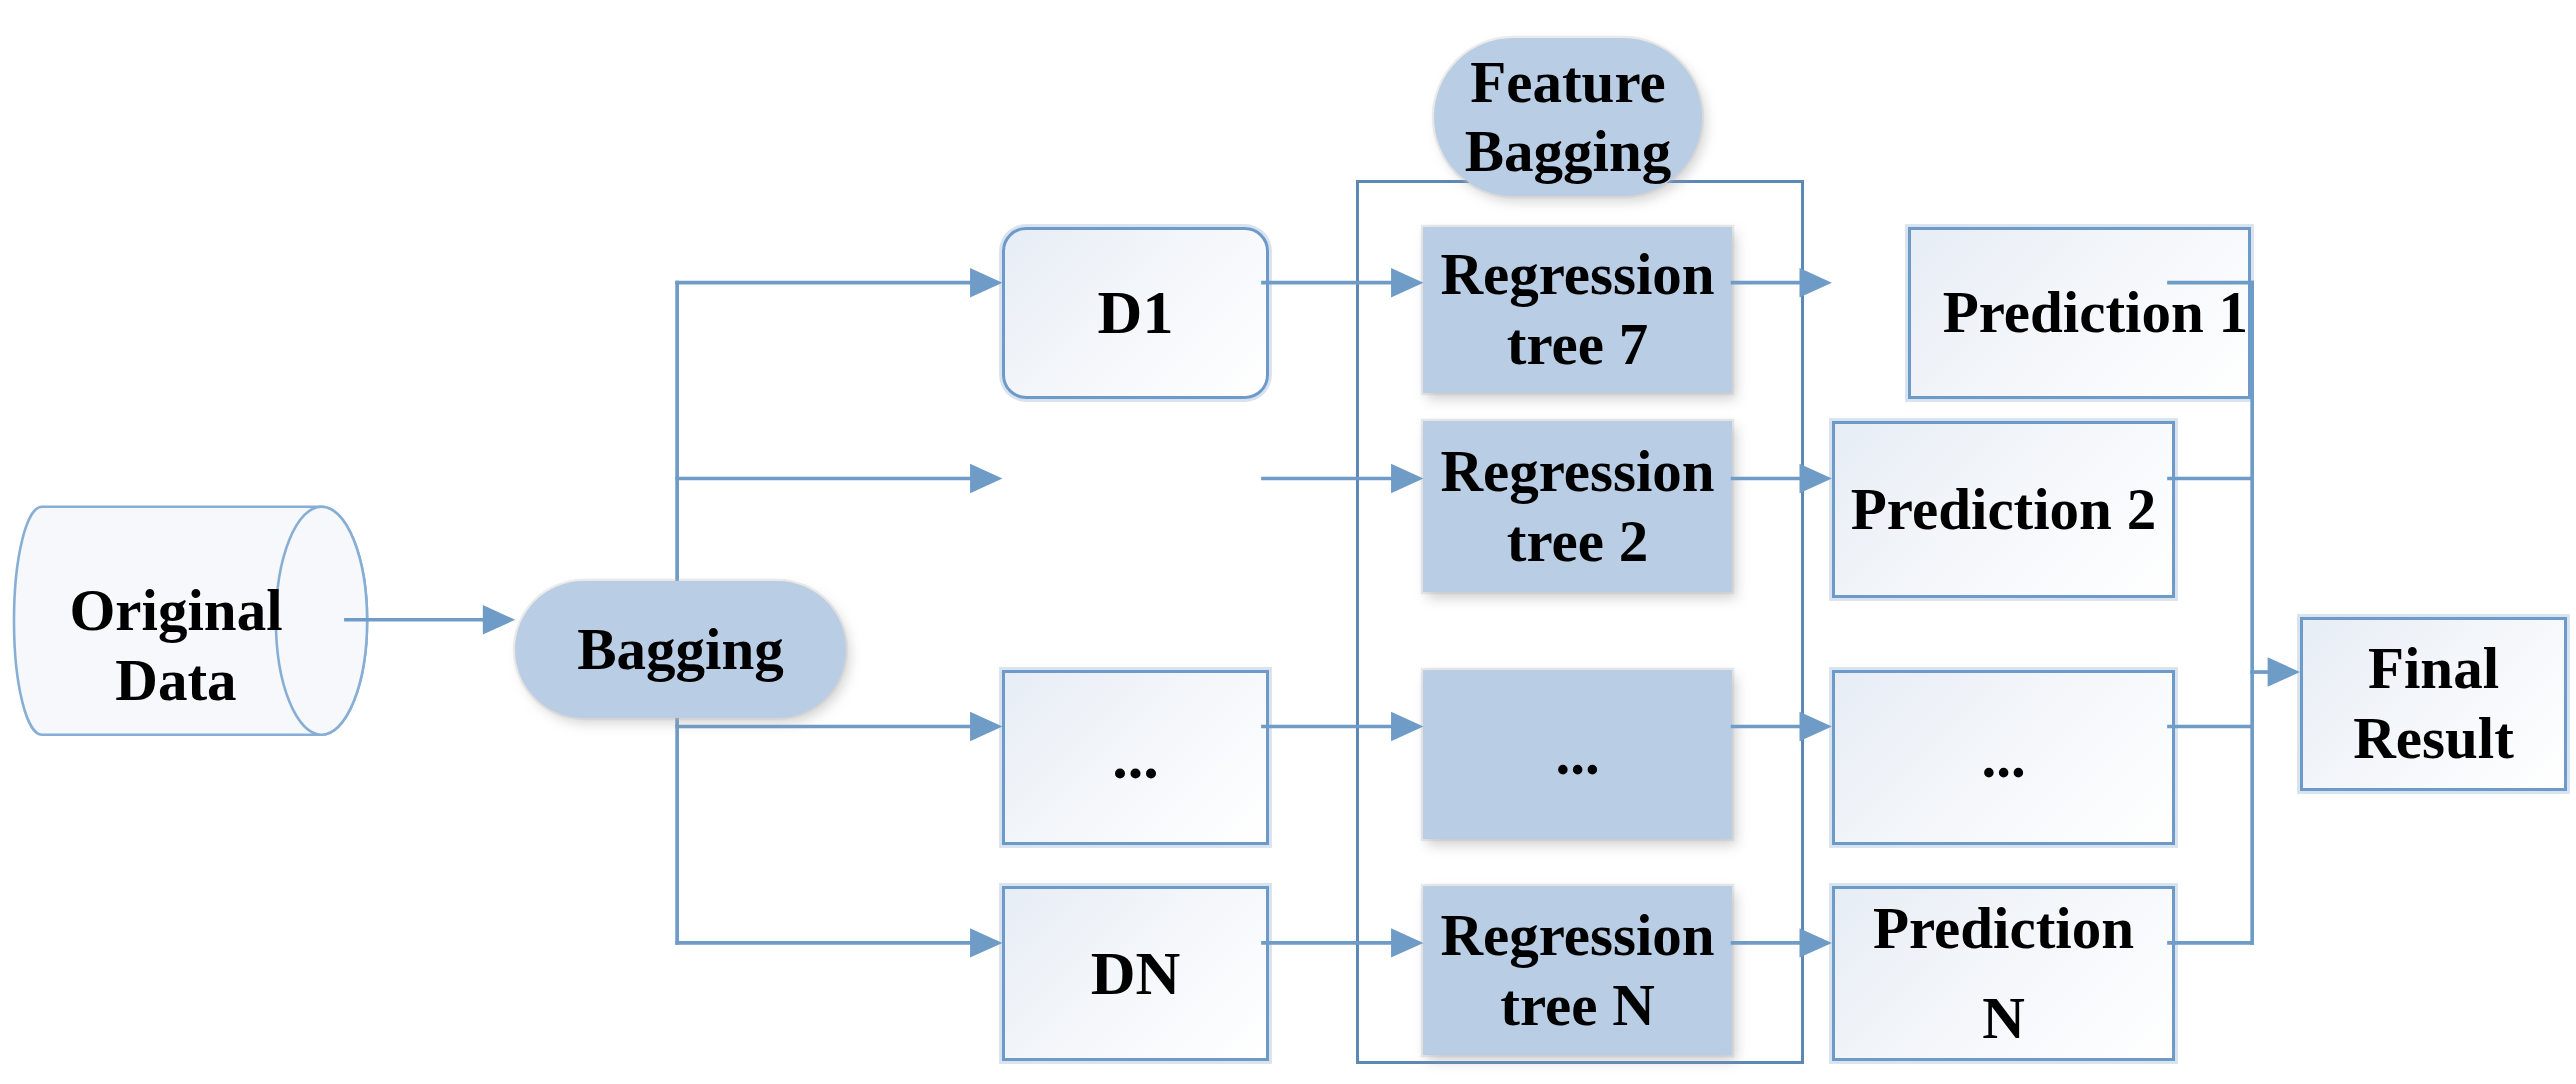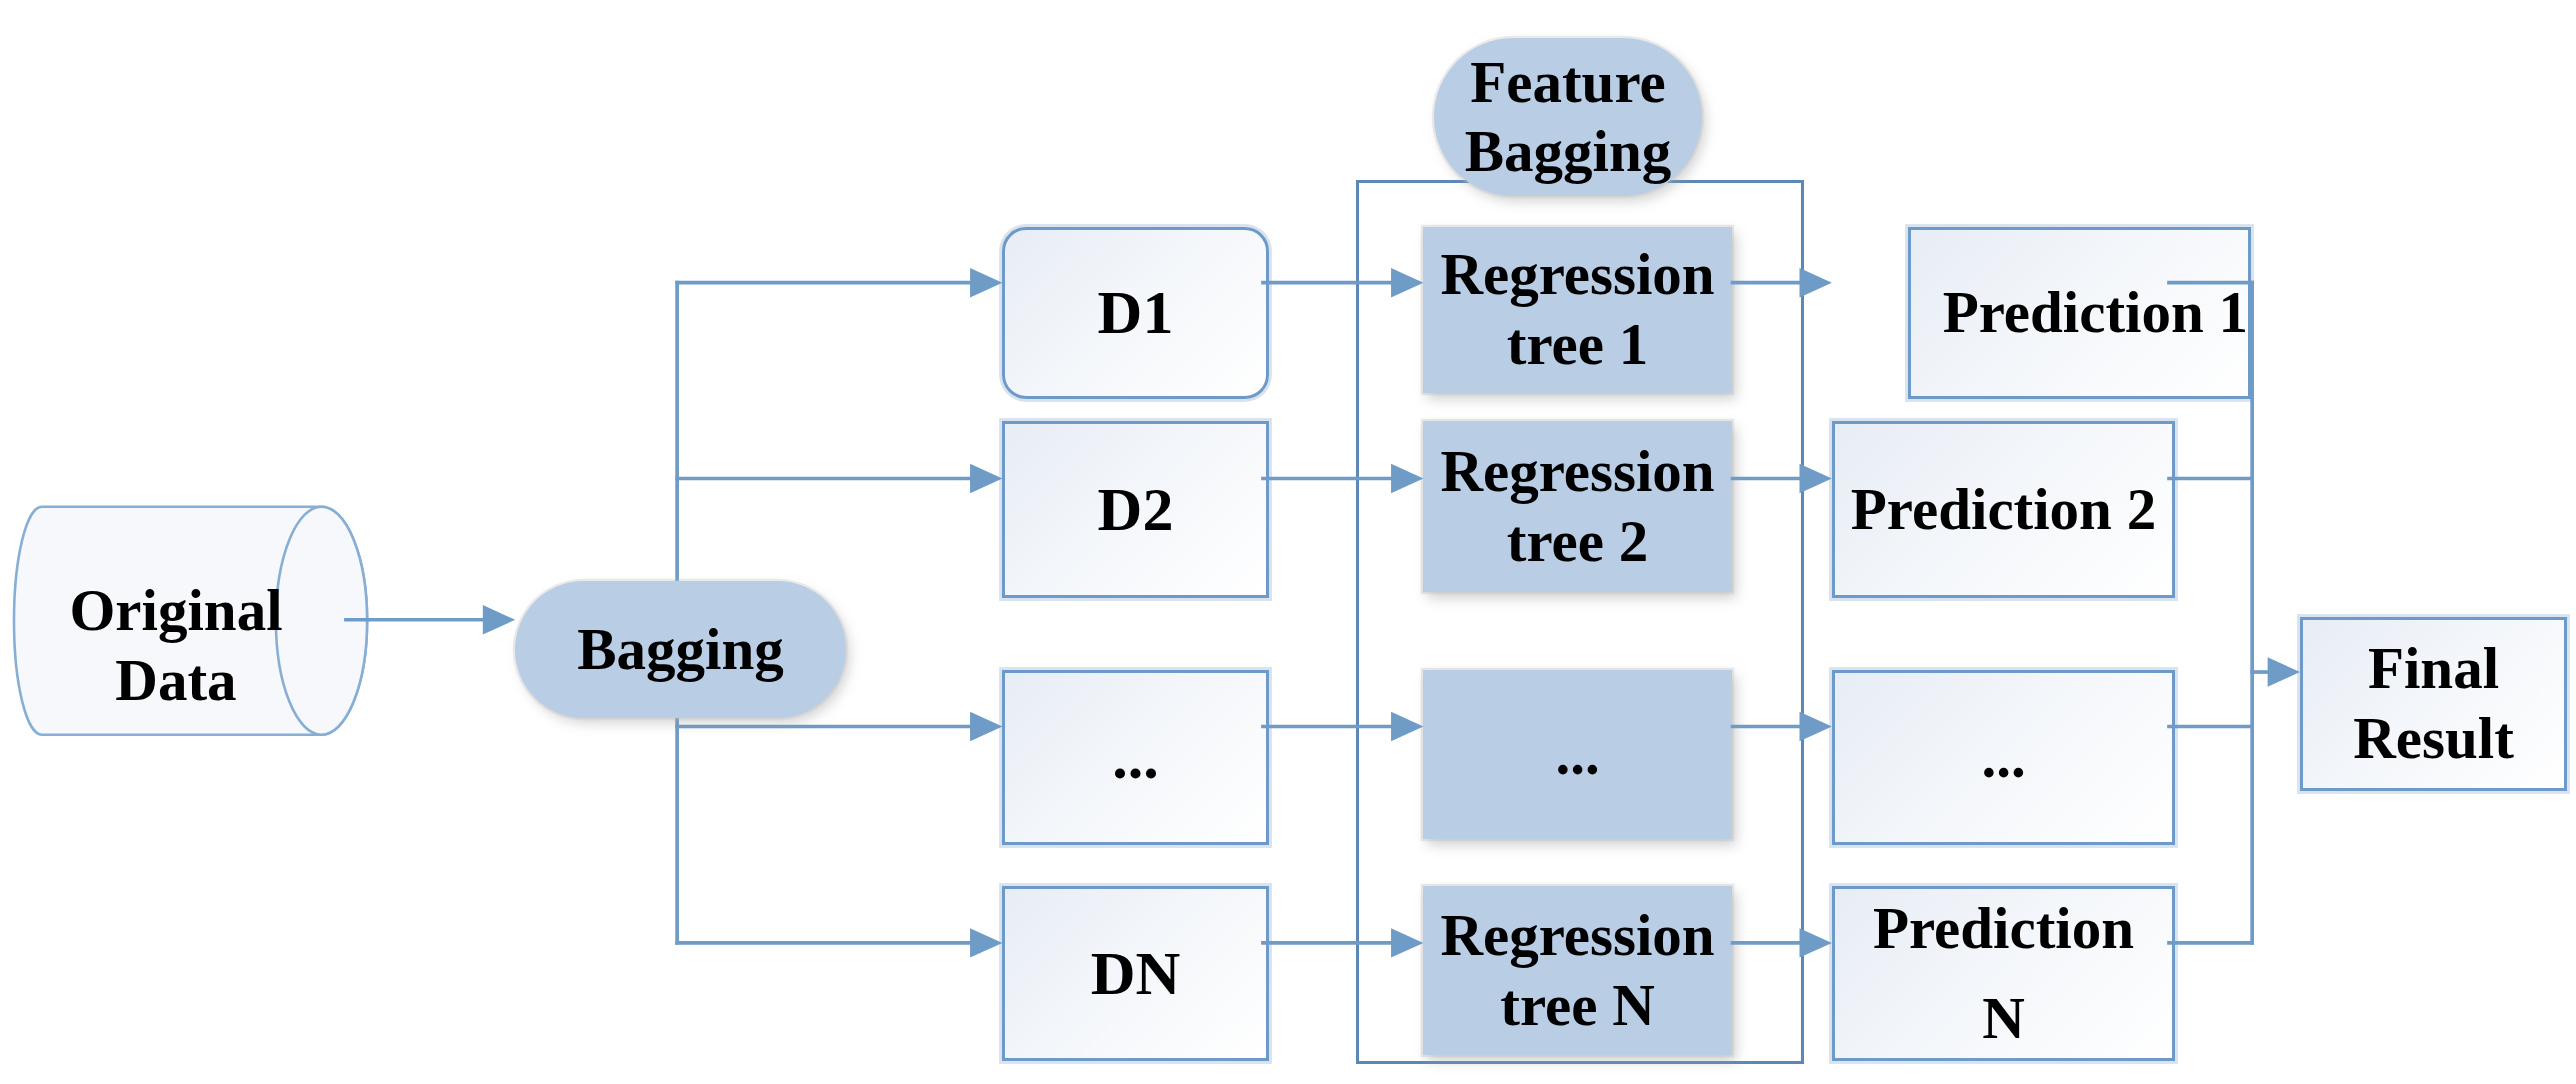--- a/index.html
+++ b/index.html
@@ -100,33 +100,30 @@
   </div>
 
   <div class="node capsule" style="left:1434px;top:10.3px;width:268px;height:158px;">
     <span>Feature</span>
     <span>Bagging</span>
   </div>
 
   <div class="node box-light d-label" style="left:1002px;top:199px;width:261px;height:166px;border-radius:24px;">
     <span>D1</span>
   </div>
-  <div class="node box-light d-label" style="left:1002px;top:393px;width:261px;height:171px;">
-    <span>D2</span>
-  </div>
   <div class="node box-light d-label" style="left:1002px;top:642px;width:261px;height:169px;">
     <span>...</span>
   </div>
   <div class="node box-light d-label" style="left:1002px;top:858px;width:261px;height:169px;">
     <span>DN</span>
   </div>
 
   <div class="node box-blue" style="left:1423px;top:199px;width:309px;height:166px;">
     <span>Regression</span>
-    <span>tree 1</span>
+    <span>tree 7</span>
   </div>
   <div class="node box-blue" style="left:1423px;top:393px;width:309px;height:171px;">
     <span>Regression</span>
     <span>tree 2</span>
   </div>
   <div class="node box-blue" style="left:1423px;top:642px;width:309px;height:169px;">
     <span>...</span>
     <span></span>
   </div>
   <div class="node box-blue" style="left:1423px;top:858px;width:309px;height:169px;">

